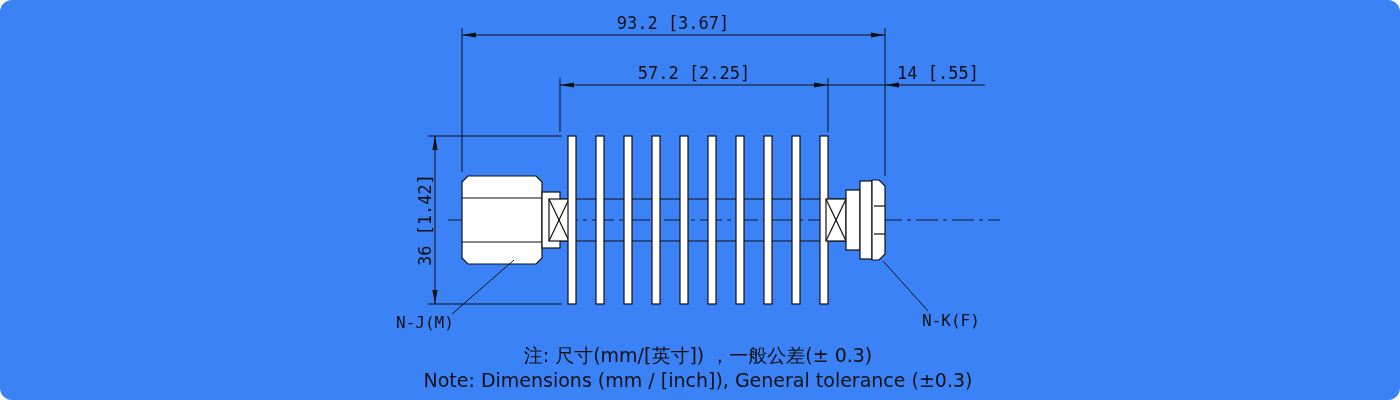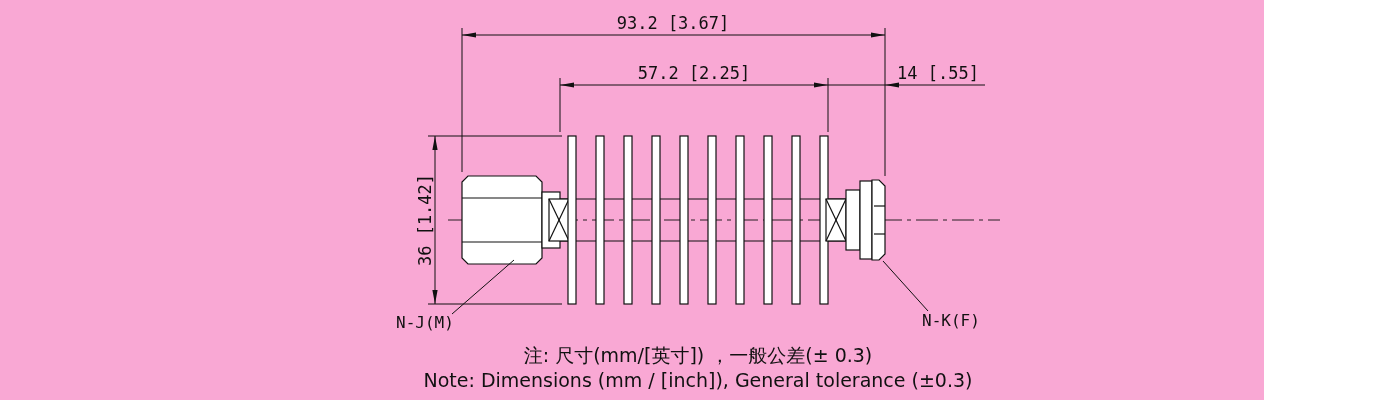--- a/index.html
+++ b/index.html
@@ -1,21 +1,22 @@
 <!DOCTYPE html>
 <html><head>
 <meta charset="utf-8">
 <style>
   html,body{margin:0;padding:0;background:#ffffff;}
   .canvas{
     position:relative;
-    width:1264px;height:400px;
-    background:#f9a8d4;
+    width:1400px;height:400px;
+    background:#3b82f6;
     font-family:"DejaVu Sans", sans-serif;
     overflow:hidden;
+    border-radius:12px;
   }
   svg{position:absolute;left:0;top:0;}
   .part{stroke:#111;stroke-width:1.2;fill:none;}
   .partfill{stroke:#111;stroke-width:1.2;fill:#ffffff;}
   .dim{stroke:#111;stroke-width:1;fill:none;}
   .arrow{fill:#111;stroke:none;}
   .cline{stroke:#111;stroke-width:0.9;fill:none;stroke-dasharray:22 5 4 5;}
   text.dimtxt{
     font-family:"DejaVu Sans Mono","Liberation Mono",monospace;
     font-size:17px;fill:#111;

